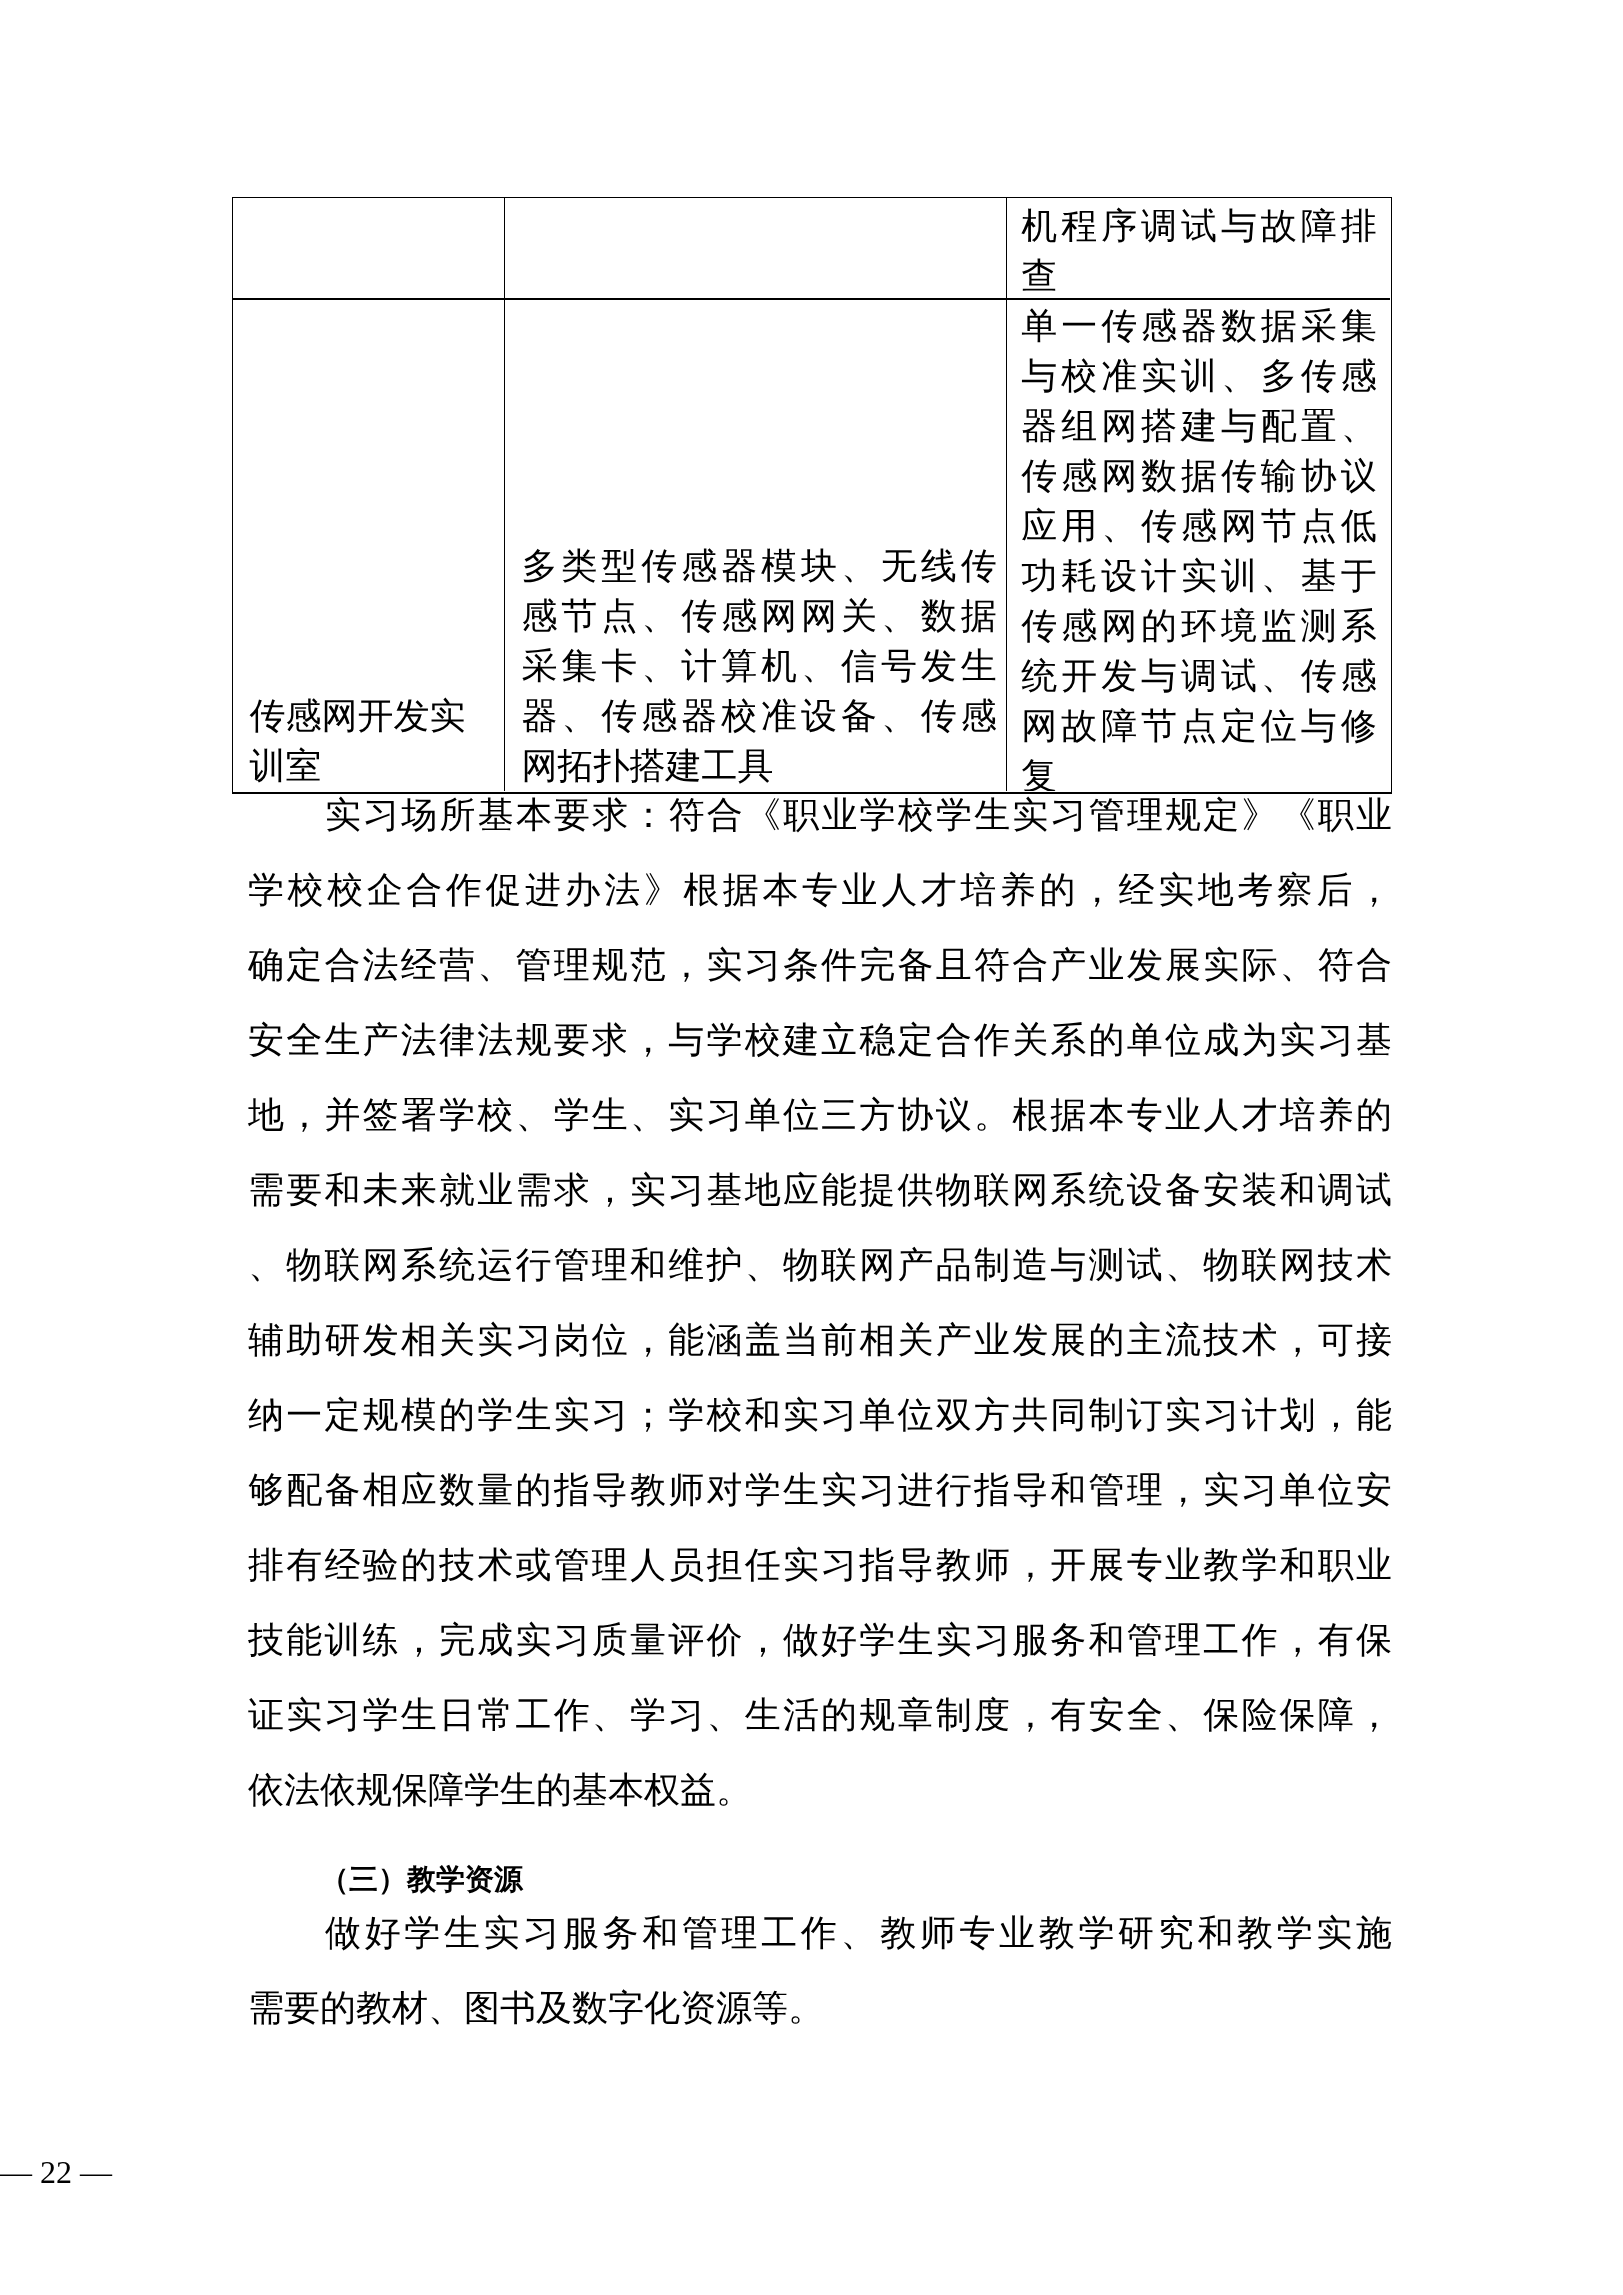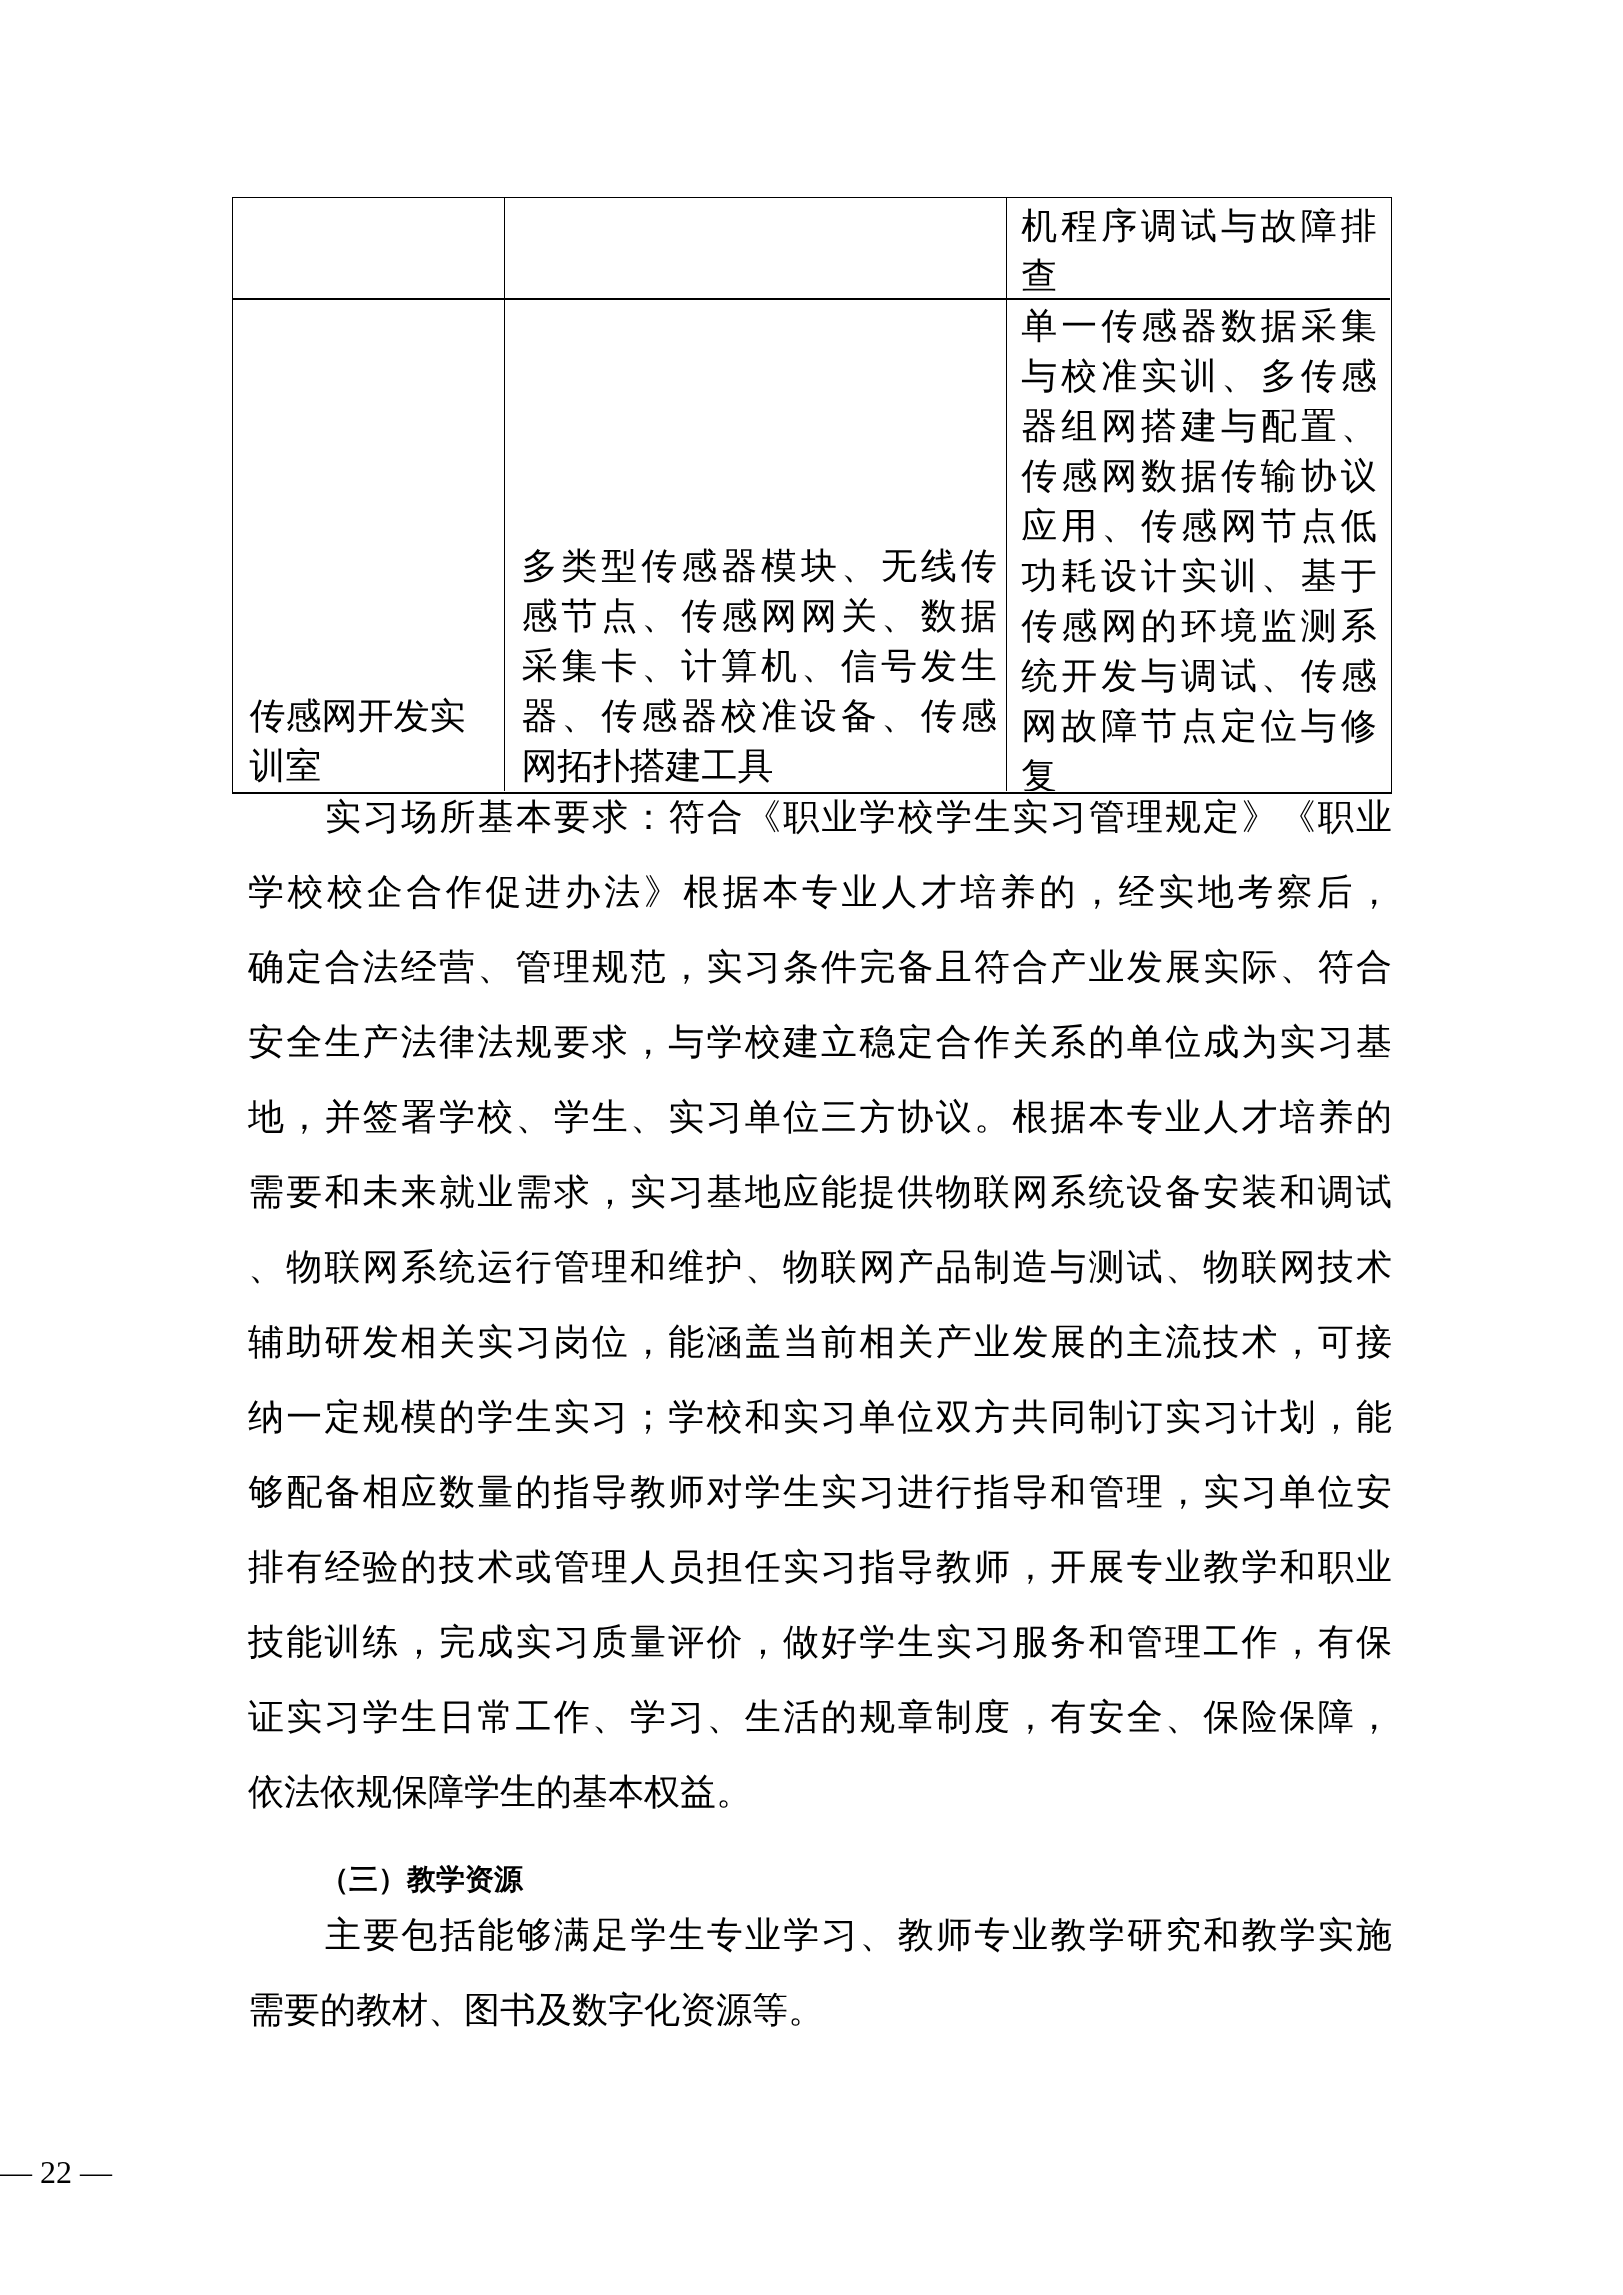--- a/index.html
+++ b/index.html
@@ -22,21 +22,21 @@
   .vcenter{display:flex;flex-direction:column;justify-content:flex-end;}
   .tl{font-size:36px;line-height:50px;white-space:nowrap;}
   .j{text-align:justify;text-align-last:justify;white-space:normal;}
   .c1pad{padding-left:16.4px;padding-right:10.2px;}
   .c2pad{padding-left:16.4px;padding-right:9.2px;}
   .c3pad{padding-left:14.3px;padding-right:13.3px;}
   .r1c3{padding-top:3.1px;}
   .r2c3{padding-top:1px;}
 
   
-  .para{position:absolute;left:248px;width:1144px;}
+  .para{position:absolute;left:248px;width:1144px;font-family:Liberation Mono, monospace;}
   .bl{font-size:36px;line-height:75px;}
   .indent{text-indent:77px;}
   .p1{top:780px;}
   .p2{top:1898px;}
 
   .heading{
     position:absolute;left:248px;top:1856px;width:1144px;
     font-size:29px;line-height:47px;font-weight:bold;
     padding-left:0;text-indent:72px;
   }
@@ -98,20 +98,20 @@
     <div class="bl j">够配备相应数量的指导教师对学生实习进行指导和管理，实习单位安</div>
     <div class="bl j">排有经验的技术或管理人员担任实习指导教师，开展专业教学和职业</div>
     <div class="bl j">技能训练，完成实习质量评价，做好学生实习服务和管理工作，有保</div>
     <div class="bl j">证实习学生日常工作、学习、生活的规章制度，有安全、保险保障，</div>
     <div class="bl">依法依规保障学生的基本权益。</div>
   </div>
 
   <div class="heading">（三）教学资源</div>
 
   <div class="para p2">
-    <div class="bl j indent">主要包括能够满足学生专业学习、教师专业教学研究和教学实施</div>
+    <div class="bl j indent">做好学生实习服务和管理工作、教师专业教学研究和教学实施</div>
     <div class="bl">需要的教材、图书及数字化资源等。</div>
   </div>
 
   <div class="footer">— 22 —</div>
 
 </div>
 
 
 </body></html>

